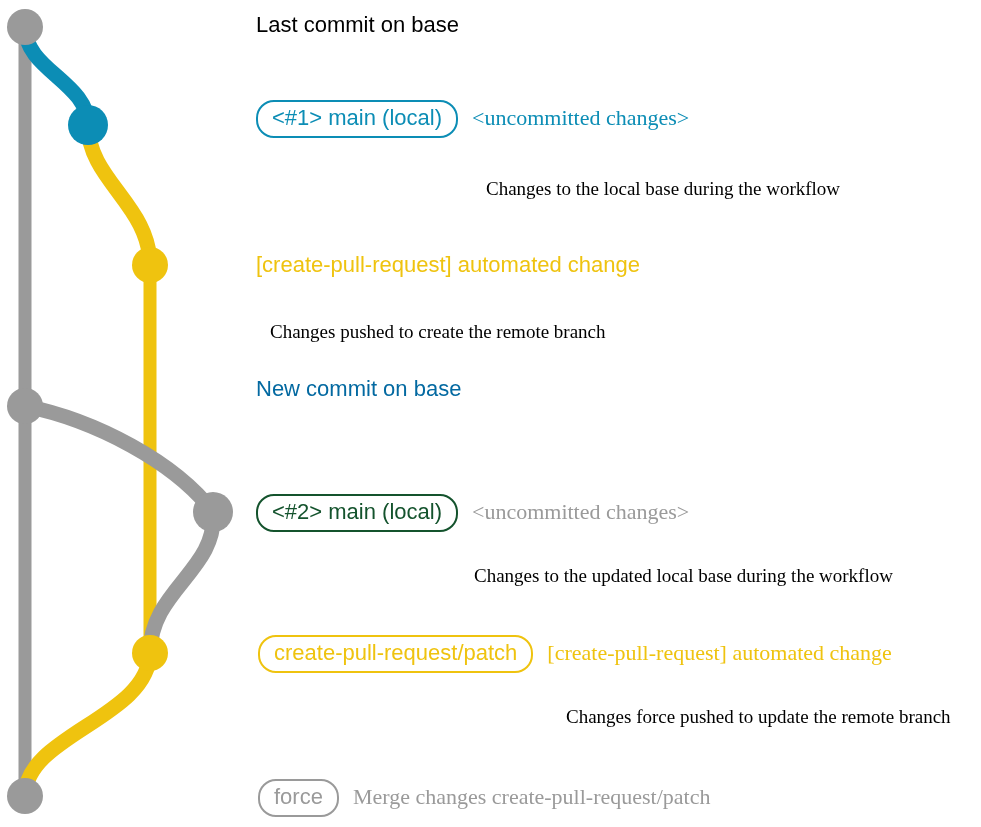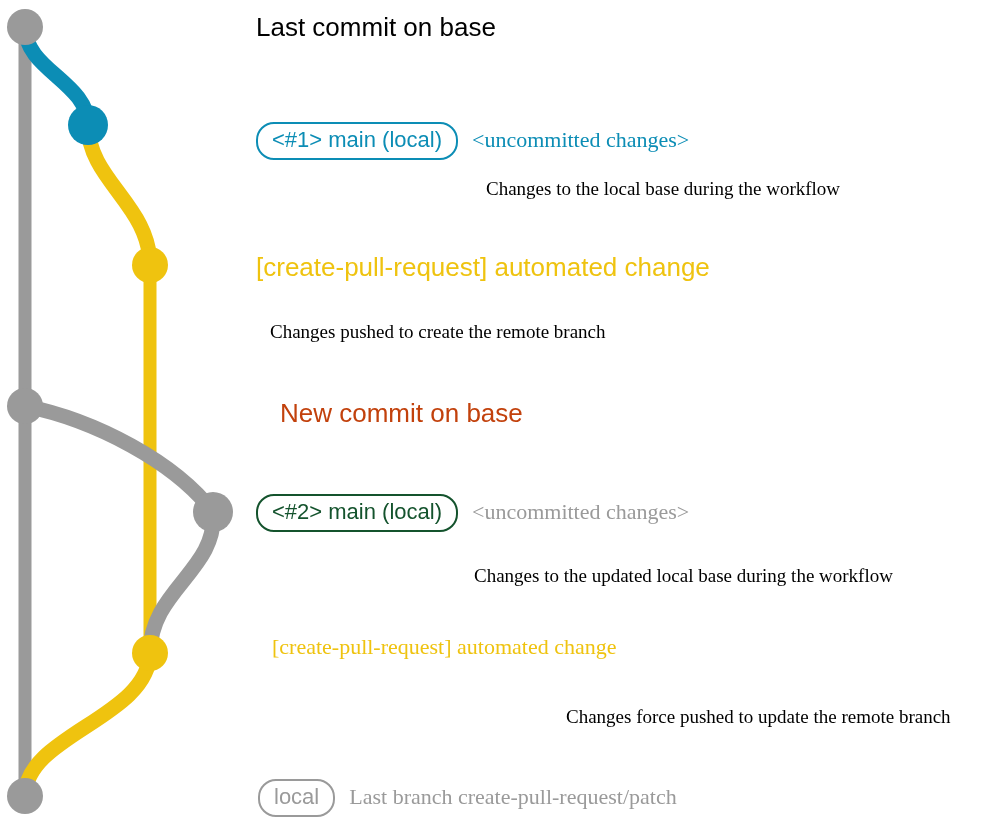--- a/index.html
+++ b/index.html
@@ -41,21 +41,21 @@
     background: #ffffff;
   }
   .headline {
     font-size: 22px;
     font-family: Liberation Serif, serif;
     white-space: nowrap;
     line-height: 1.1;
   }
   .plain-head {
     position: absolute;
-    font-size: 26px;
+    font-size: 22px;
     font-family: "Liberation Sans", sans-serif;
     white-space: nowrap;
   }
   .desc {
     position: absolute;
     font-size: 19px;
     font-family: "Liberation Serif", serif;
     color: #000000;
     white-space: nowrap;
     margin-top: 32px;
@@ -90,44 +90,45 @@
     <circle cx="88" cy="125" r="20" fill="#0c8db5"></circle>
     <circle cx="150" cy="265" r="18" fill="#efc30f"></circle>
     <circle cx="25" cy="406" r="18" fill="#9a9a9a"></circle>
     <circle cx="213" cy="512" r="20" fill="#9a9a9a"></circle>
     <circle cx="150" cy="653" r="18" fill="#efc30f"></circle>
     <circle cx="25" cy="796" r="18" fill="#9a9a9a"></circle>
   </svg>
 
   <div class="plain-head" style="left:256px; top:12px;">Last commit on base</div>
 
-  <div class="row" style="left:256px; top:122px;text-align:right;">
+  <div class="row" style="left:256px; top:100px;text-align:right;">
     <span class="badge" style="color:#0c8db5;">&lt;#1&gt; main (local)</span>
     <span class="gap"></span>
     <span class="headline" style="color:#0c8db5;">&lt;uncommitted changes&gt;</span>
   </div>
   <div class="desc" style="left:486px; top:146px;">Changes to the local base during the workflow</div>
 
   <div class="plain-head" style="left:256px; top:252px; color:#efc30f;">[create-pull-request] automated change</div>
   <div class="desc" style="left:270px; top:289px;text-align:center;">Changes pushed to create the remote branch</div>
 
-  <div class="plain-head" style="left:256px; top:398px; color:#c2410c;margin-left:24px;">New commit on base</div>
+  <div class="plain-head" style="left:256px; top:376px; color:#0369a1;">New commit on base</div>
 
   <div class="row" style="left:256px; top:494px;">
     <span class="badge" style="color:#14532d;">&lt;#2&gt; main (local)</span>
     <span class="gap"></span>
     <span class="headline" style="color:#9a9a9a;">&lt;uncommitted changes&gt;</span>
   </div>
   <div class="desc" style="left:474px; top:533px;">Changes to the updated local base during the workflow</div>
 
   <div class="row" style="left:258px; top:635px;">
+    <span class="badge" style="color:#efc30f;">create-pull-request/patch</span>
     <span class="gap"></span>
     <span class="headline" style="color:#efc30f;">[create-pull-request] automated change</span>
   </div>
   <div class="desc" style="left:566px; top:674px;">Changes force pushed to update the remote branch</div>
 
   <div class="row" style="left:258px; top:779px;">
-    <span class="badge" style="color:#9a9a9a;">local</span>
+    <span class="badge" style="color:#9a9a9a;">force</span>
     <span class="gap"></span>
-    <span class="headline" style="color:#9a9a9a;">Last branch create-pull-request/patch</span>
+    <span class="headline" style="color:#9a9a9a;">Merge changes create-pull-request/patch</span>
   </div>
 
 </div>
 
 </body></html>

